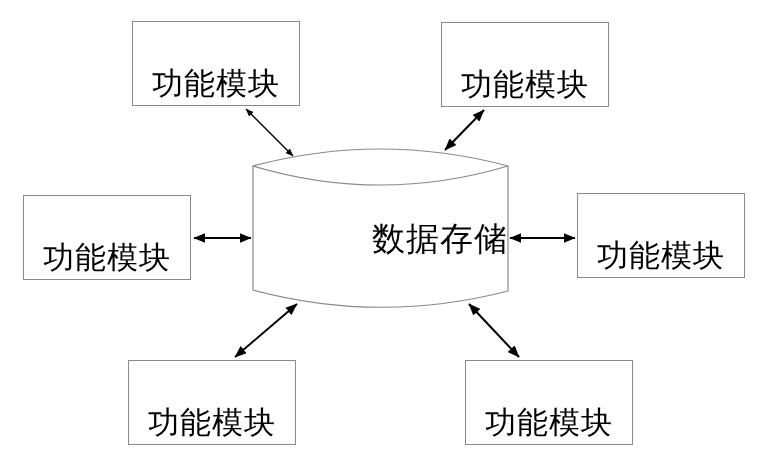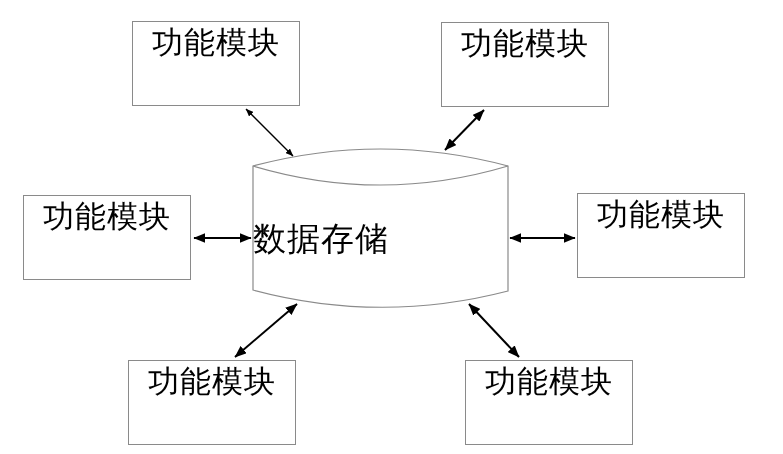--- a/index.html
+++ b/index.html
@@ -23,35 +23,35 @@
     width: 783px;
     height: 454px;
   }
   .module-box {
     position: absolute;
     width: 168px;
     height: 85px;
     border: 1px solid #8a8a8a;
     background: #ffffff;
     display: flex;
-    align-items: flex-start;
+    align-items: flex-end;
     justify-content: center;
     box-sizing: border-box;
   }
   .module-label {
     font-size: 31px;
     letter-spacing: 1px;
     white-space: nowrap;
   }
   .center-label {
     position: absolute;
     left: 253px;
     top: 217px;
     width: 255px;
-    text-align: left;
+    text-align: right;
     font-size: 33px;
     letter-spacing: 1px;
     white-space: nowrap;
   }
   
   .pos-top-left     { left: 132px; top: 21px;  }
   .pos-top-right    { left: 441px; top: 22px;  }
   .pos-middle-left  { left: 23px;  top: 195px; }
   .pos-middle-right { left: 577px; top: 193px; }
   .pos-bottom-left  { left: 128px; top: 360px; }

